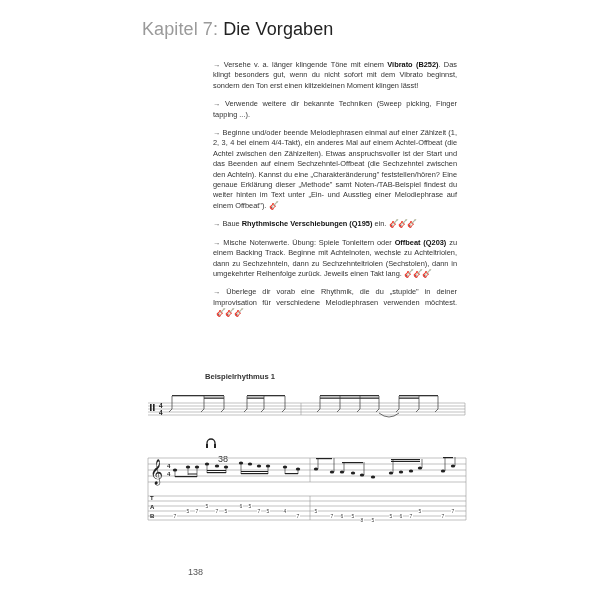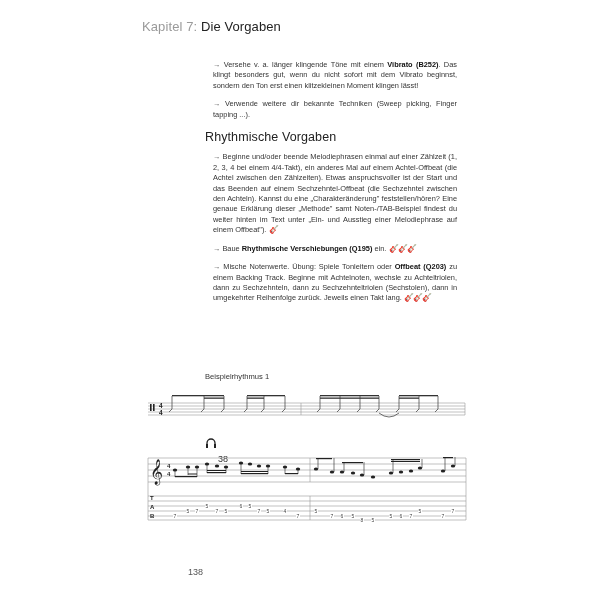--- a/index.html
+++ b/index.html
@@ -1,45 +1,45 @@
 <!DOCTYPE html>
 <html><head>
 <meta charset="utf-8">
 <style>
   html,body{margin:0;padding:0;background:#ffffff;}
   body{width:600px;height:600px;position:relative;overflow:hidden;font-family:"Liberation Sans",sans-serif;color:#2a2a2a;}
-  .chapter{position:absolute;left:142px;top:19px;font-size:13px;letter-spacing:0.1px;}
+  .chapter{position:absolute;left:142px;top:19px;font-size:18px;letter-spacing:0.1px;}
   .chapter .num{color:#9a9a9a;}
   .chapter .title{color:#222;}
   .body{position:absolute;left:205px;top:60px;width:252px;font-size:7.4px;line-height:10.4px;color:#333;}
   .body p{margin:0 0 8px 8px;text-align:justify;}
   .body b{color:#111;font-weight:bold;}
   .h2{font-size:12.5px;color:#222;margin:12px 0 10px 0;font-weight:normal;letter-spacing:0.1px;}
   .guitars{display:inline-block;margin-left:3px;font-size:8px;color:#111;letter-spacing:-1px;}
-  .ex-title{position:absolute;left:205px;top:372px;font-size:7.6px;font-weight:normal;color:#333;}
+  .ex-title{position:absolute;left:205px;top:372px;font-size:7.6px;font-weight:bold;color:#333;}
   svg text{font-family:"Liberation Sans",sans-serif;}
   .pagenum{position:absolute;left:188px;top:567px;font-size:9px;color:#555;}
 </style>
 </head>
 <body>
 
 <div class="chapter">
   <span class="num">Kapitel 7:</span>
   <span class="title">Die Vorgaben</span>
 </div>
 
 <div class="body">
   <p><span>→ Versehe v. a. länger klingende Töne mit einem </span><b>Vibrato (B252)</b><span>. Das klingt besonders gut, wenn du nicht sofort mit dem Vibrato beginnst, sondern den Ton erst einen klitzekleinen Moment klingen lässt!</span></p>
   <p><span>→ Verwende weitere dir bekannte Techniken (Sweep picking, Finger tapping ...).</span></p>
 
-  <div class="h2">Rhythmische Vorgaben</div>
 
   <p><span>→ Beginne und/oder beende Melodiephrasen einmal auf einer Zählzeit (1, 2, 3, 4 bei einem 4/4-Takt), ein anderes Mal auf einem Achtel-Offbeat (die Achtel zwischen den Zählzeiten). Etwas anspruchsvoller ist der Start und das Beenden auf einem Sechzehntel-Offbeat (die Sechzehntel zwischen den Achteln). Kannst du eine „Charakteränderung" feststellen/hören? Eine genaue Erklärung dieser „Methode" samt Noten-/TAB-Beispiel findest du weiter hinten im Text unter „Ein- und Ausstieg einer Melodiephrase auf einem Offbeat").</span><span class="guitars">🎸</span></p>
   <p><span>→ Baue </span><b>Rhythmische Verschiebungen (Q195)</b><span> ein.</span><span class="guitars">🎸🎸🎸</span></p>
   <p><span>→ Mische Notenwerte. Übung: Spiele Tonleitern oder </span><b>Offbeat (Q203)</b><span> zu einem Backing Track. Beginne mit Achtelnoten, wechsle zu Achteltriolen, dann zu Sechzehnteln, dann zu Sechzehnteltriolen (Sechstolen), dann in umgekehrter Reihenfolge zurück. Jeweils einen Takt lang.</span><span class="guitars">🎸🎸🎸</span></p>
+  <p><span>→ Überlege dir vorab eine Rhythmik, die du „stupide" in deiner Improvisation für verschiedene Melodiephrasen verwenden möchtest.</span><span class="guitars">🎸🎸🎸</span></p>
 </div>
 
 <div class="ex-title">Beispielrhythmus 1</div>
 
 <svg style="position:absolute;left:0;top:0" width="600" height="600">
   <g stroke="#999" stroke-width="0.6">
     <line x1="148" y1="403" x2="465" y2="403"></line>
     <line x1="148" y1="406" x2="465" y2="406"></line>
     <line x1="148" y1="409" x2="465" y2="409"></line>
     <line x1="148" y1="412" x2="465" y2="412"></line>

